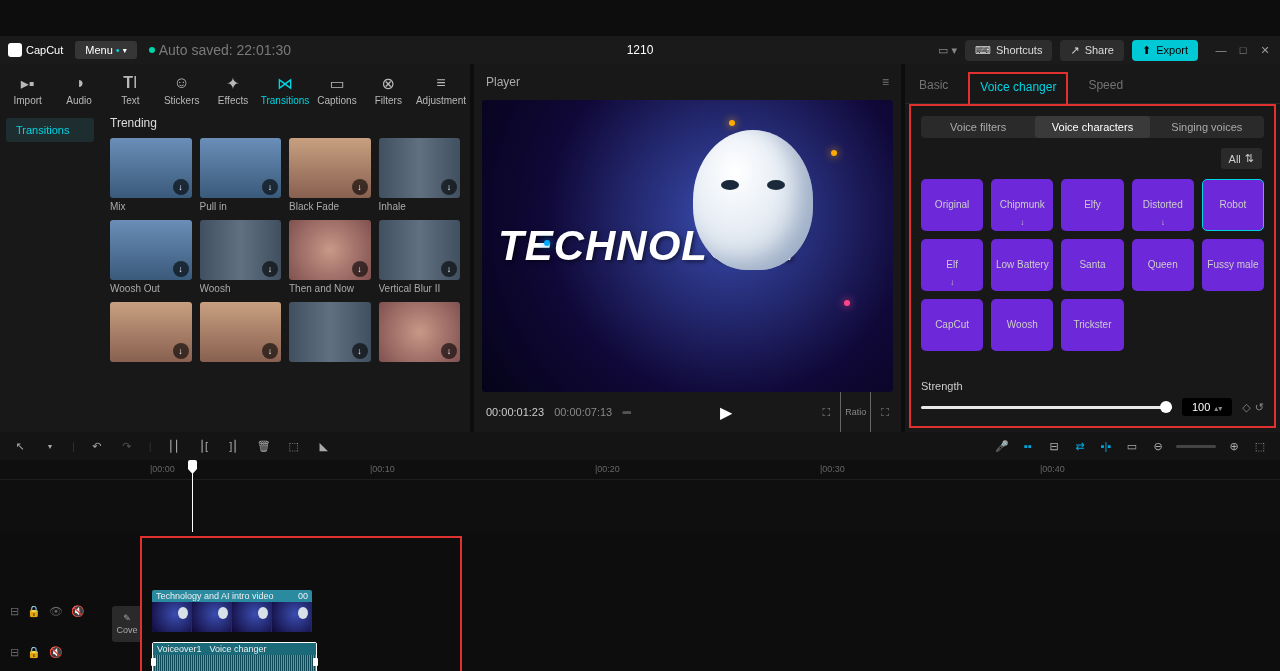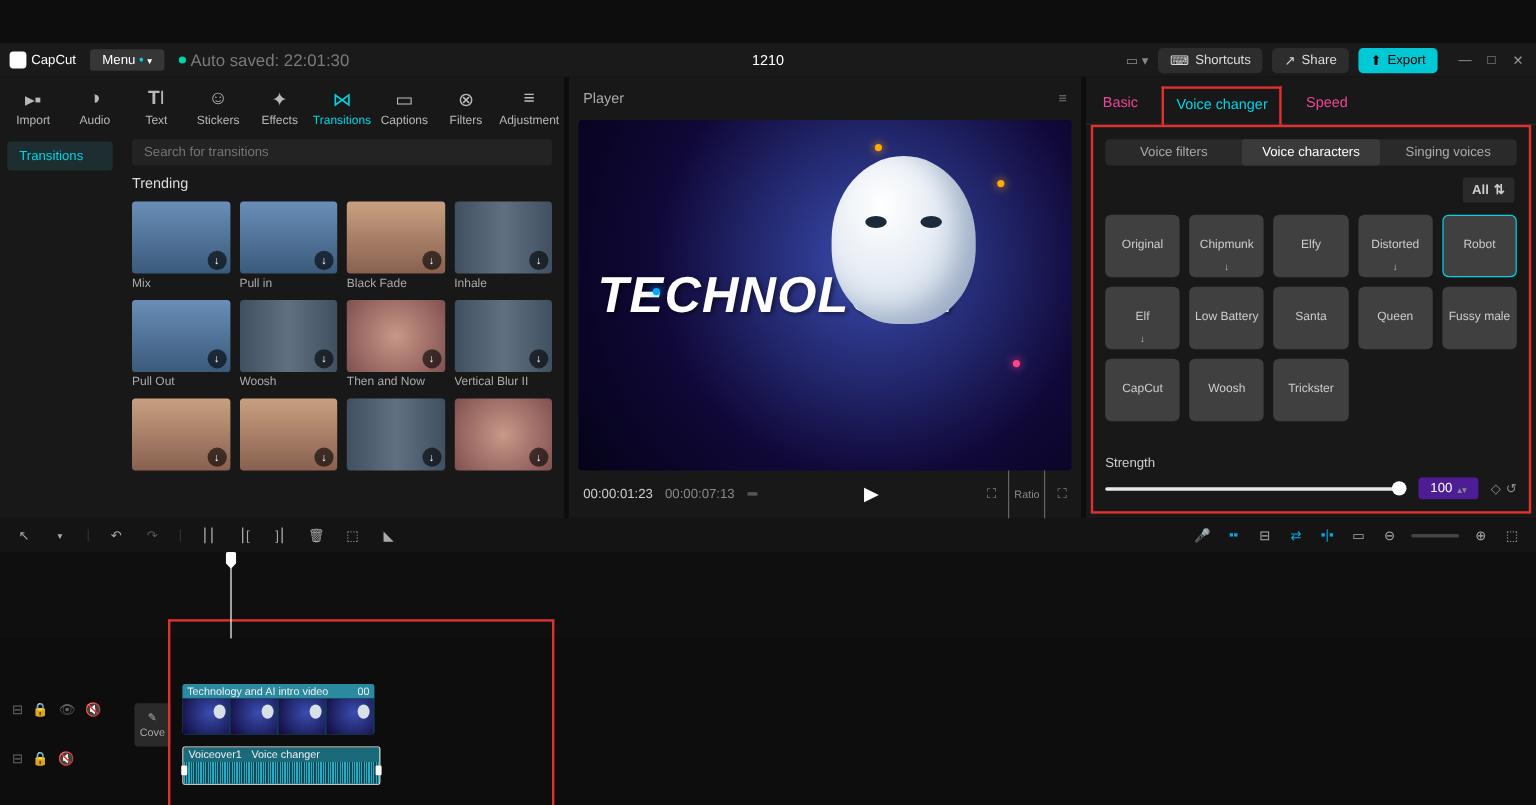--- a/index.html
+++ b/index.html
@@ -52,38 +52,38 @@
 .robot-eye { width: 18px; height: 10px; background: #1a2a3a; border-radius: 50%; position: absolute; top: 50px; }
 .robot-eye.l { left: 28px; } .robot-eye.r { right: 28px; }
 .dots { position: absolute; width: 100%; height: 100%; }
 .glow-dot { position: absolute; width: 6px; height: 6px; border-radius: 50%; box-shadow: 0 0 8px currentColor; }
 .player-controls { height: 40px; display: flex; align-items: center; padding: 0 12px; gap: 10px; color: #888; font-size: 11px; }
 .play-btn { margin-left: auto; margin-right: auto; color: #fff; font-size: 16px; }
 .pc-right { display: flex; gap: 10px; align-items: center; }
 
 .right-panel { width: 375px; background: #181818; display: flex; flex-direction: column; }
 .rp-tabs { display: flex; padding: 8px 10px 0; gap: 16px; border-bottom: 1px solid #2a2a2a; }
-.rp-tab { padding: 6px 4px 10px; color: #ec4899; font-size: 12px; cursor: pointer; }
+.rp-tab { padding: 6px 4px 10px; color: #737373; font-size: 12px; cursor: pointer; }
 .rp-tab.active { color: #00d4e4; border: 2px solid #e03030; border-bottom: none; margin-bottom: -1px; padding-left: 10px; padding-right: 10px; }
 .rp-body { flex: 1; border: 2px solid #e03030; margin: 0 4px 4px; padding: 10px; display: flex; flex-direction: column; }
 .sub-tabs { display: flex; background: #2a2a2a; border-radius: 4px; }
 .sub-tab { flex: 1; text-align: center; padding: 5px; color: #aaa; font-size: 11px; border-radius: 3px; cursor: pointer; }
 .sub-tab.active { background: #3a3a3a; color: #fff; }
 .filter-row { display: flex; justify-content: flex-end; padding: 10px 2px; }
-.filter-btn { background: #2a2a2a; padding: 4px 8px; border-radius: 3px; color: #ccc; font-size: 11px; display: flex; gap: 4px; align-items: center; font-weight: bold; }
+.filter-btn { background: #2a2a2a; padding: 4px 8px; border-radius: 3px; color: #ccc; font-size: 11px; display: flex; gap: 4px; align-items: center; }
 .voice-grid { display: grid; grid-template-columns: repeat(5, 1fr); gap: 8px; }
-.voice-item { height: 52px; background: #404040; border-radius: 5px; display: flex; align-items: center; justify-content: center; color: #ccc; font-size: 10px; text-align: center; padding: 4px; line-height: 1.2; position: relative; cursor: pointer; }
+.voice-item { height: 52px; background: #6d28d9; border-radius: 5px; display: flex; align-items: center; justify-content: center; color: #ccc; font-size: 10px; text-align: center; padding: 4px; line-height: 1.2; position: relative; cursor: pointer; }
 .voice-item.selected { border: 1.5px solid #00d4e4; }
 .voice-dl { position: absolute; bottom: 3px; left: 50%; transform: translateX(-50%); font-size: 8px; }
 .strength-row { margin-top: auto; }
 .strength-label { color: #ccc; font-size: 11px; margin-bottom: 6px; }
 .strength-controls { display: flex; align-items: center; gap: 10px; }
 .slider-track { flex: 1; height: 3px; background: #e8e8e8; border-radius: 2px; position: relative; }
 .slider-thumb { width: 12px; height: 12px; background: #fff; border-radius: 50%; position: absolute; right: 0; top: -5px; }
-.strength-val { background: #4c1d95; padding: 3px 10px; border-radius: 3px; color: #fff; font-size: 11px; display: flex; align-items: flex-end; gap: 4px; }
+.strength-val { background: #000000; padding: 3px 10px; border-radius: 3px; color: #fff; font-size: 11px; display: flex; align-items: flex-end; gap: 4px; }
 .reset-icons { display: flex; gap: 4px; color: #888; }
 
 .timeline-bar { height: 28px; background: #141414; display: flex; align-items: center; padding: 0 12px; gap: 14px; color: #aaa; }
 .tl-tool { width: 16px; height: 16px; display: flex; align-items: center; justify-content: center; cursor: pointer; }
 .tl-right { margin-left: auto; display: flex; gap: 10px; align-items: center; }
 .tl-right .blue { color: #00aae4; }
 
 .timeline { flex: 1; background: #0f0f0f; position: relative; height: 247px; }
 .ruler { height: 20px; position: relative; color: #666; font-size: 9px; border-bottom: 1px solid #1e1e1e; }
 .ruler-mark { position: absolute; top: 4px; }
@@ -190,21 +190,20 @@
       <div class="tool-tab">
             <span class="tool-icon">≡</span>
             <span>Adjustment</span>
           </div>
     </div>
     <div class="left-body">
       <div class="side-nav">
         <div class="side-item">Transitions</div>
       </div>
       <div class="trans-panel">
-        <input class="search-box" placeholder="Search for transitions" style="">
         <div class="section-title">Trending</div>
         <div class="trans-grid">
           <div class="trans-item">
                 <div class="trans-thumb city">
                   <span class="dl-badge">↓</span>
                 </div>
                 <span class="trans-label">Mix</span>
               </div>
           <div class="trans-item">
                 <div class="trans-thumb city">
@@ -221,21 +220,21 @@
           <div class="trans-item">
                 <div class="trans-thumb blur">
                   <span class="dl-badge">↓</span>
                 </div>
                 <span class="trans-label">Inhale</span>
               </div>
           <div class="trans-item">
                 <div class="trans-thumb city">
                   <span class="dl-badge">↓</span>
                 </div>
-                <span class="trans-label">Pull Out</span>
+                <span class="trans-label">Woosh Out</span>
               </div>
           <div class="trans-item">
                 <div class="trans-thumb blur">
                   <span class="dl-badge">↓</span>
                 </div>
                 <span class="trans-label">Woosh</span>
               </div>
           <div class="trans-item">
                 <div class="trans-thumb face">
                   <span class="dl-badge">↓</span>
@@ -393,20 +392,27 @@
     <span class="tl-tool blue">▪|▪</span>
     <span class="tl-tool">▭</span>
     <span class="tl-tool">⊖</span>
     <span style="width:40px;height:3px;background:#444;border-radius:2px"></span>
     <span class="tl-tool">⊕</span>
     <span class="tl-tool">⬚</span>
   </div>
 </div>
 
 <div class="timeline">
+  <div class="ruler">
+    <span class="ruler-mark" style="left:150px">|00:00</span>
+    <span class="ruler-mark" style="left:370px">|00:10</span>
+    <span class="ruler-mark" style="left:595px">|00:20</span>
+    <span class="ruler-mark" style="left:820px">|00:30</span>
+    <span class="ruler-mark" style="left:1040px">|00:40</span>
+  </div>
   <div class="playhead">
         <div class="playhead-head"></div>
       </div>
   <div class="tracks-area">
     <div class="track-controls">
       <div class="tc-row">
             <span>⊟</span>
             <span>🔒</span>
             <span>👁</span>
             <span>🔇</span>

